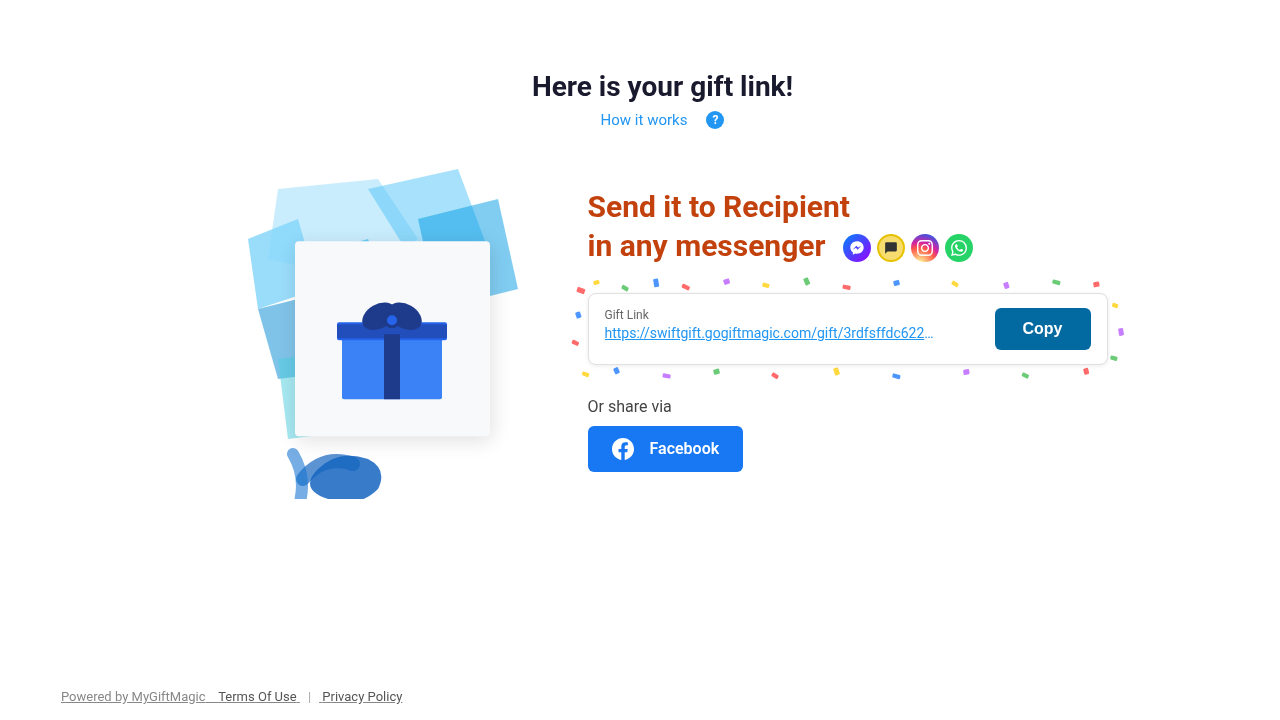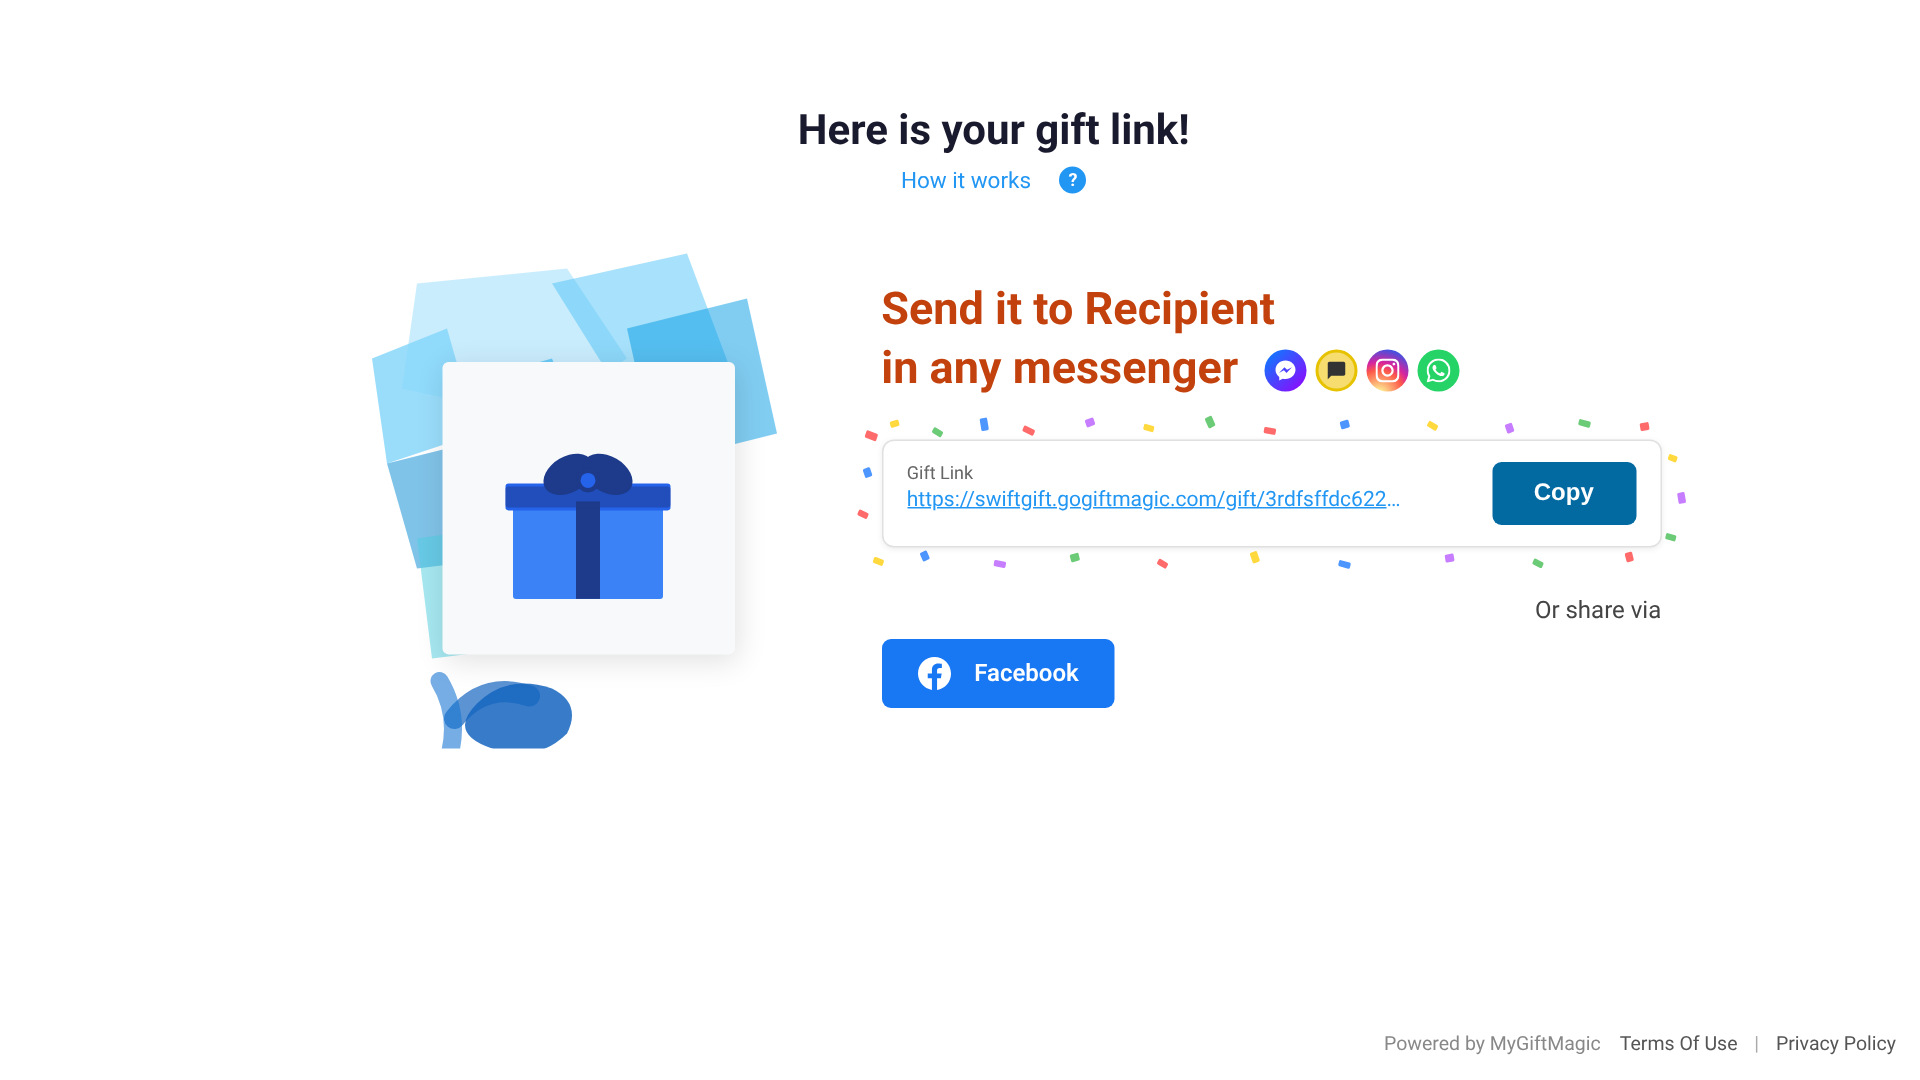--- a/index.html
+++ b/index.html
@@ -206,21 +206,20 @@
 
     
     .share-via {
       margin-top: 20px;
     }
 
     .share-via-label {
       font-size: 16px;
       color: #444;
       margin-bottom: 10px;
-      text-align: right;
     }
 
     .facebook-button {
       display: inline-flex;
       align-items: center;
       gap: 16px;
       background: #1877f2;
       color: white;
       border: none;
       border-radius: 6px;
@@ -232,25 +231,26 @@
     }
 
     .fb-icon {
       width: 22px;
       height: 22px;
     }
 
     
     .footer {
       width: 100%;
-      text-align: right;
+      text-align: left;
       padding: 16px;
       margin-top: auto;
       font-size: 13px;
       color: #888;
+      text-decoration: underline;
     }
     .footer a {
       color: #555;
       text-decoration: none;
     }
     .footer-divider {
       margin: 0 8px;
       color: #aaa;
     }
   </style>

